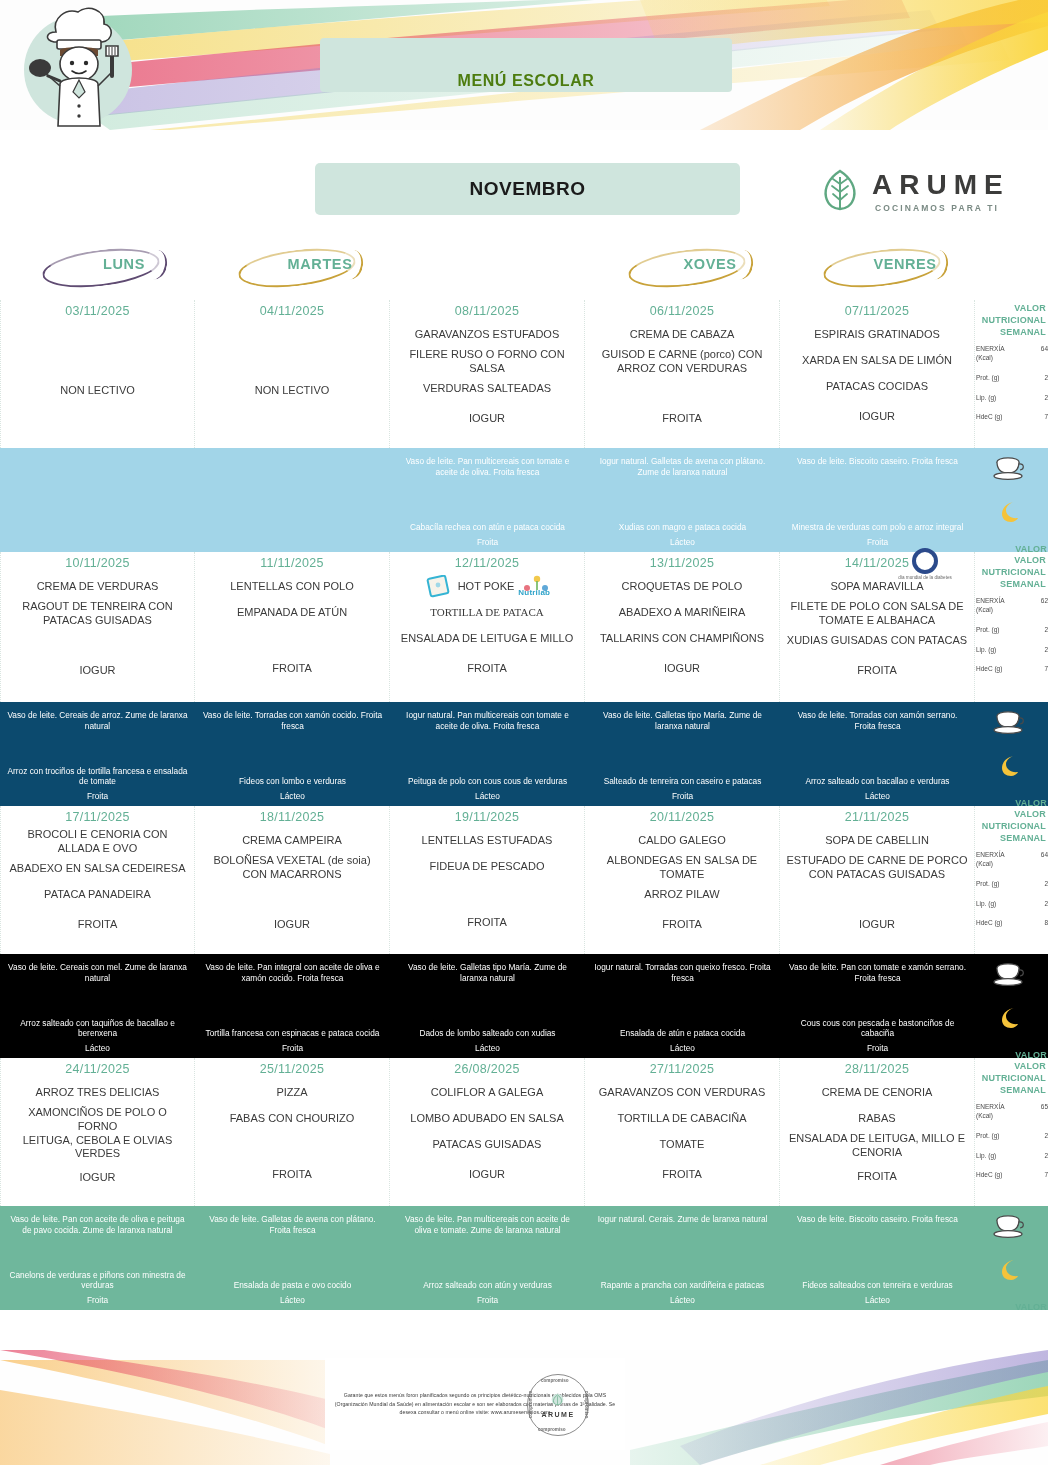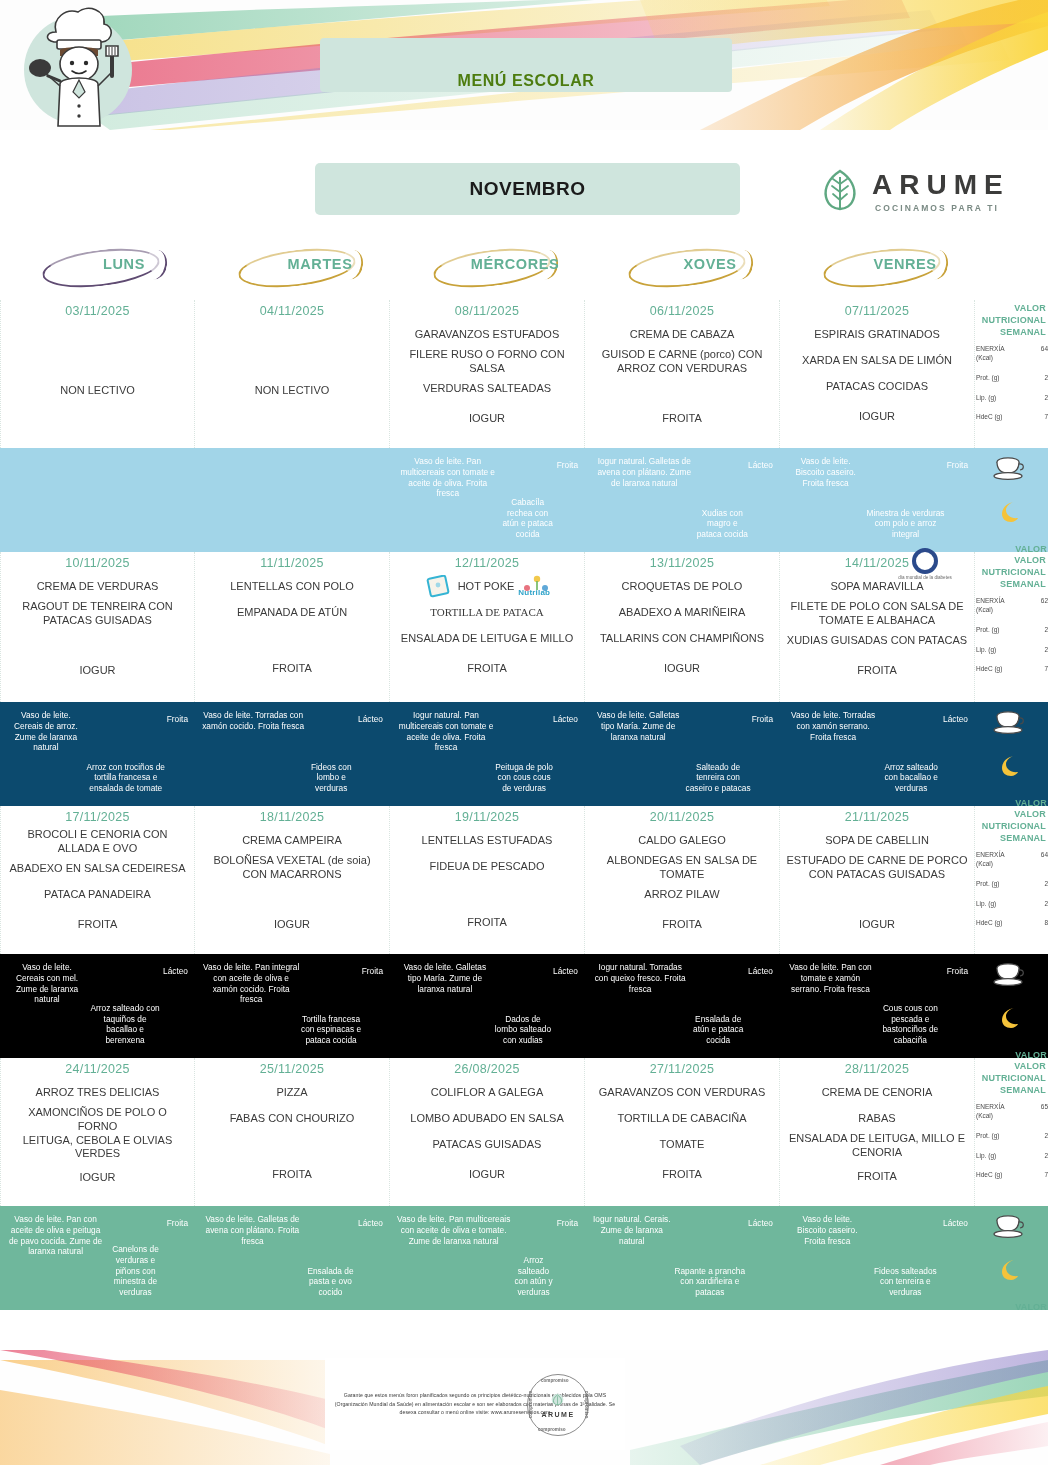--- a/index.html
+++ b/index.html
@@ -100,22 +100,22 @@
   .nutri-row{
     display:flex; justify-content:space-between; align-items:flex-start;
     font-size:6.5px; color:#4a4a4a; margin-bottom:11px; padding-left:1px;
   }
   .nutri-row .nk{ width:36px; text-align:left; line-height:1.35; }
   .nutri-row .nv{ text-align:right; white-space:nowrap; }
 
   
   .snackrow{ position:relative; width:1048px; display:flex; color:#ffffff; }
   .snackrow .scol{
-    width:195px; padding:8px 7px 12px; position:relative;
-    display:flex; flex-direction:row; text-align:center;
+    width:195px; padding:8px 7px 4px; position:relative;
+    display:flex; flex-direction:column; text-align:center;
   }
   .snack-merienda{ font-size:8.3px; line-height:1.3; }
   .snack-cena{ font-size:8.3px; line-height:1.3; margin-top:auto; }
   .snack-postre{ font-size:8.3px; line-height:1.3; margin-top:4px; }
   .snack-icons{ width:73px; position:relative; }
   .icon-cup{ position:absolute; left:18px; top:8px; width:34px; height:26px; }
   .icon-moon{ position:absolute; left:22px; top:52px; width:24px; height:24px; }
   .snack-valor{
     position:absolute; right:1px; bottom:-2px; font-size:9px; font-weight:bold;
     color:#63b095; letter-spacing:.2px;
@@ -263,24 +263,20 @@
 </div>
 
 <div class="days">
   <div class="day d0" style="left:0px;">
     <div class="oval"></div>
     <div class="dlabel">LUNS</div>
   </div>
   <div class="day d1" style="left:196px;">
     <div class="oval"></div>
     <div class="dlabel">MARTES</div>
-  </div>
-  <div class="day d2" style="left:391px;">
-    <div class="oval"></div>
-    <div class="dlabel">MÉRCORES</div>
   </div>
   <div class="day d3" style="left:586px;">
     <div class="oval"></div>
     <div class="dlabel">XOVES</div>
   </div>
   <div class="day d4" style="left:781px;">
     <div class="oval"></div>
     <div class="dlabel">VENRES</div>
   </div>
 </div>

